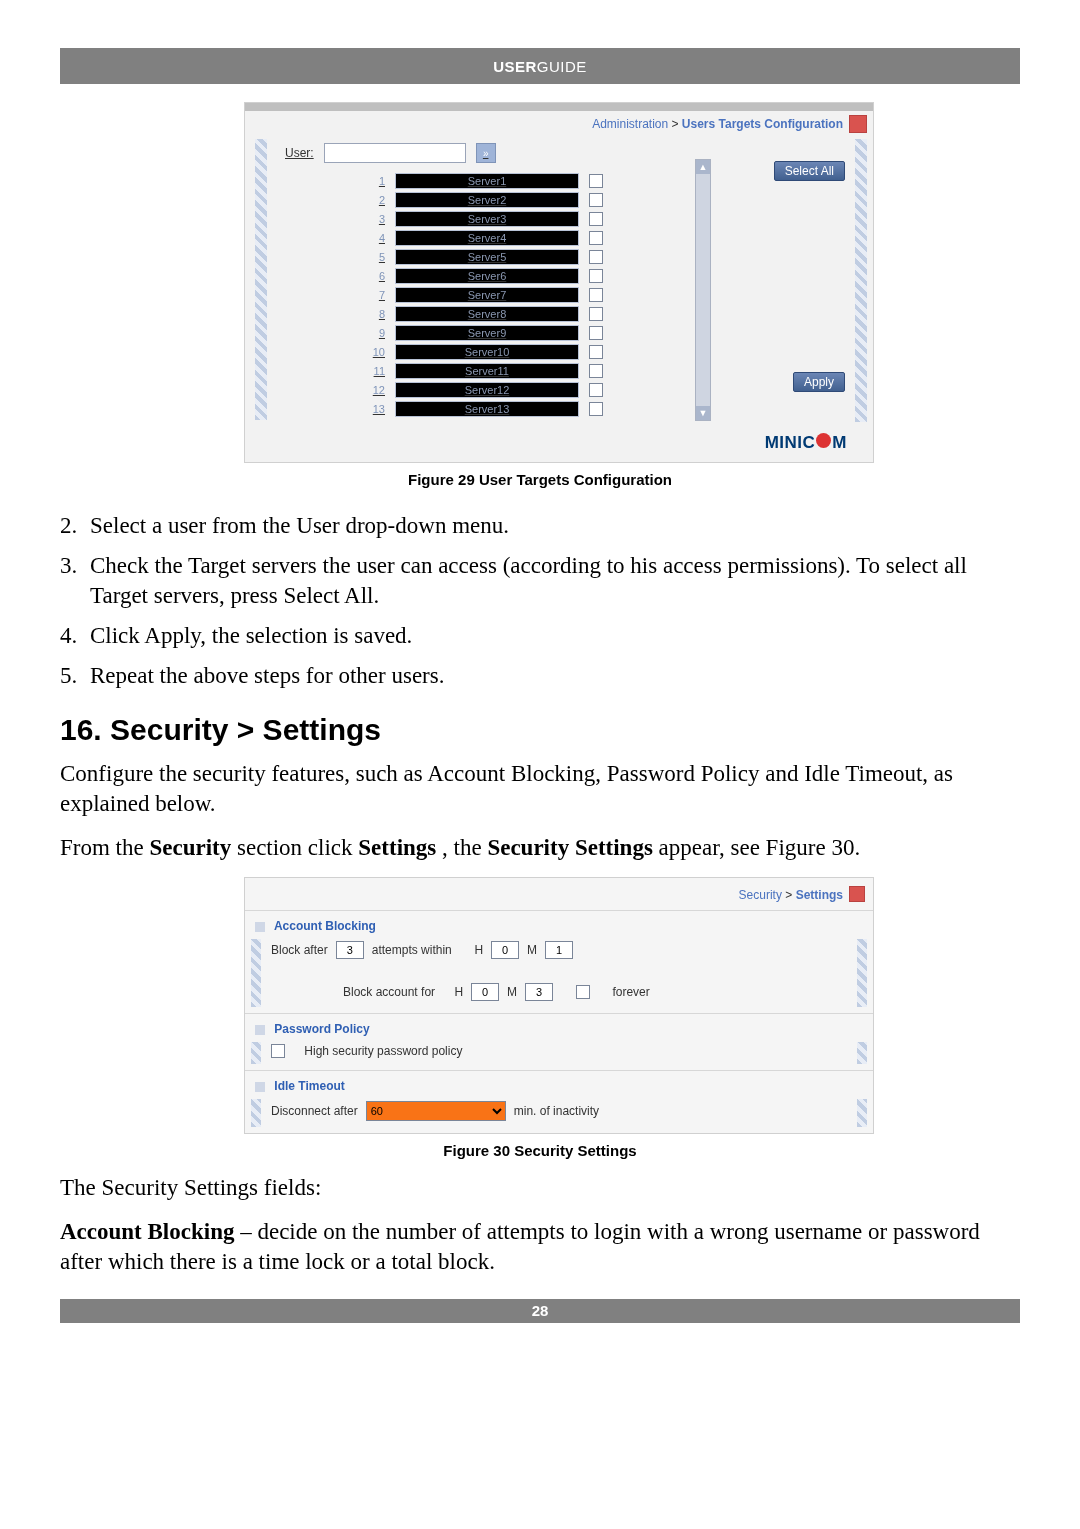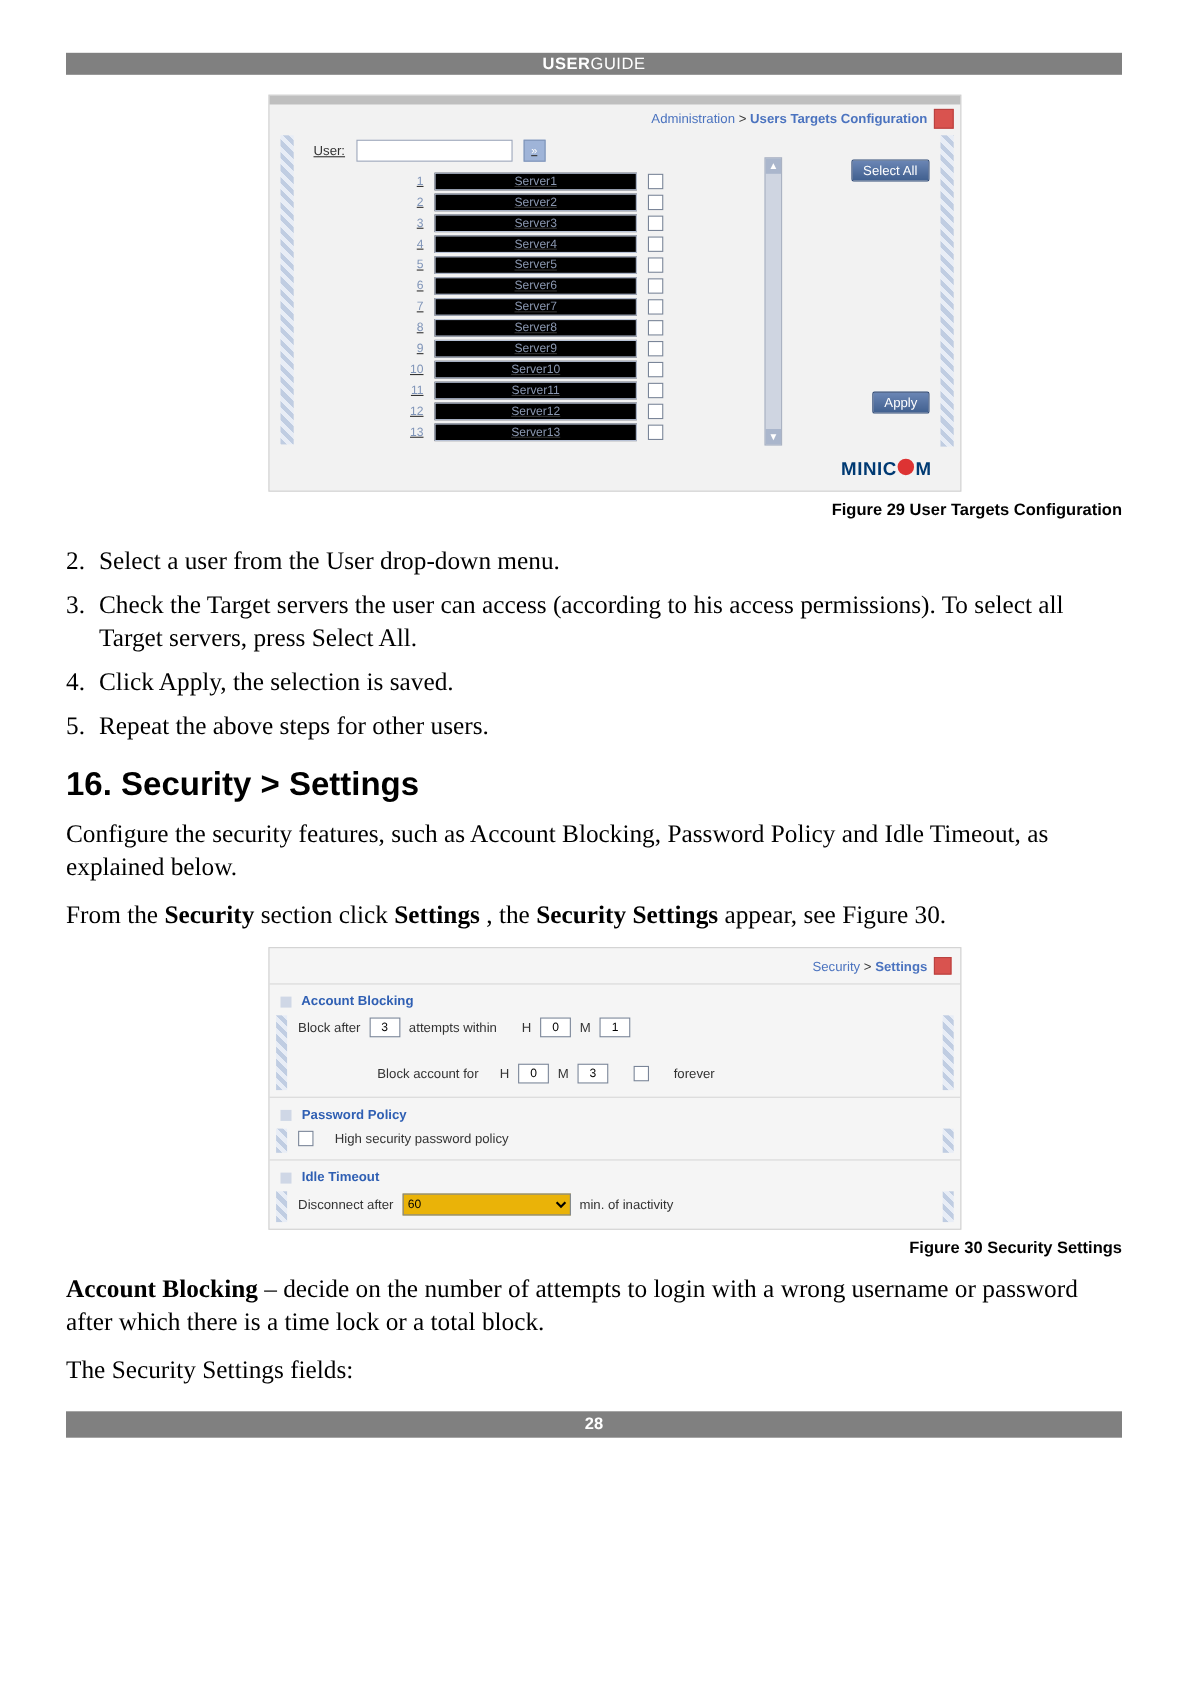--- a/index.html
+++ b/index.html
@@ -10,21 +10,21 @@
     color: #000;
   }
   .page {
     width: 1080px;
     margin: 0 auto;
     padding: 48px 60px 60px 60px;
     box-sizing: border-box;
   }
   
   .header-bar {
-    height: 20px;
+    height: 36px;
     background: #808080;
     display: flex;
     align-items: center;
     justify-content: center;
     color: #fff;
     font-family: Arial, sans-serif;
     font-size: 15px;
     letter-spacing: 0.5px;
     margin-bottom: 18px;
   }
@@ -32,21 +32,21 @@
   
   .figure-box {
     display: block;
     margin-left: auto;
     margin-right: auto;
     padding-left: 38px;
   }
   .fig29 { width: 630px; }
   .fig30 { width: 630px; }
   .caption {
-    text-align: right;
+    text-align: center;
     font-family: Arial, Helvetica, sans-serif;
     font-weight: bold;
     font-size: 15px;
     margin: 8px 0 14px 0;
   }
   .fake-ol {
     list-style: none;
     padding-left: 0;
     font-size: 23px;
     line-height: 1.3;
@@ -271,24 +271,24 @@
     text-align: center;
     font-size: 11px;
     padding: 0;
   }
   .app30 .chk {
     width: 12px; height: 12px;
     border: 1px solid #7a8598;
     background: #fff;
   }
   .app30 select.drop {
-    width: 153px; height: 20px;
+    width: 140px; height: 20px;
     border: 1px solid #7a8598;
     font-size: 11px;
-    background: #eab308;
+    background: #f97316;
   }
   .app30 .leftdeco2, .app30 .rightdeco2 {
     position: absolute;
     width: 10px;
     background: repeating-linear-gradient(45deg,#c0cde2 0 4px,#e8edf6 4px 8px);
     top: 28px; bottom: 6px;
   }
   .app30 .leftdeco2 { left: 6px; }
   .app30 .rightdeco2 { right: 6px; }
   
@@ -524,23 +524,23 @@
           </select>
           <span>min. of inactivity</span>
         </div>
       </div>
     </div>
 
   </div>
 </div>
 <div class="caption">Figure 30 Security Settings</div>
 
+<p class="para">The Security Settings fields:</p>
 <p class="para">
   <b>Account Blocking</b>
   <span> – decide on the number of attempts to login with a wrong username or password after which there is a time lock or a total block.</span>
 </p>
-<p class="para">The Security Settings fields:</p>
 
 <div class="footer-bar">
   <span>28</span>
 </div>
 
 </div>
 
 </body></html>

